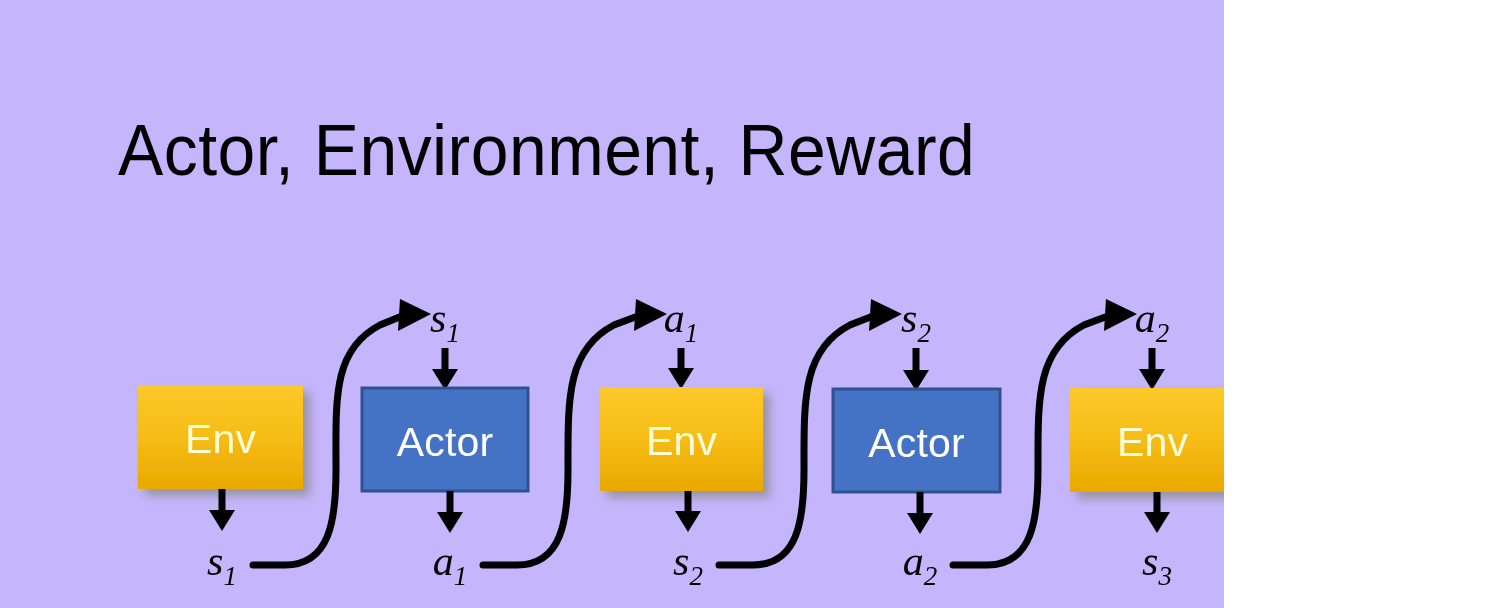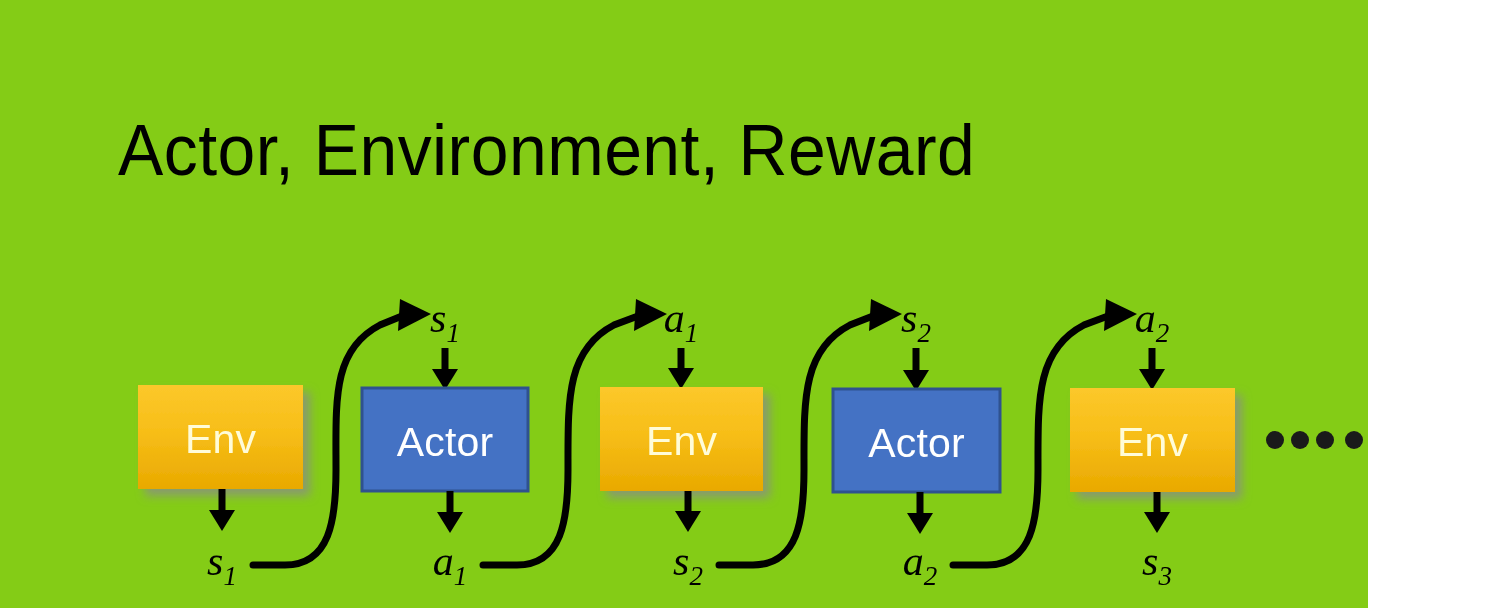--- a/index.html
+++ b/index.html
@@ -5,23 +5,23 @@
   html, body {
     margin: 0;
     padding: 0;
     background: #ffffff;
   }
   body {
     font-family: "Liberation Sans", sans-serif;
   }
   #canvas {
     position: relative;
-    width: 1368px;
+    width: 1224px;
     height: 608px;
-    background: #84cc16;
+    background: #c4b5fd;
     overflow: hidden;
   }
   #slide-title {
     position: absolute;
     left: 118px;
     top: 112px;
     font-family: "Liberation Sans", sans-serif;
     font-weight: 300;
     font-size: 73px;
     line-height: 1.05;

